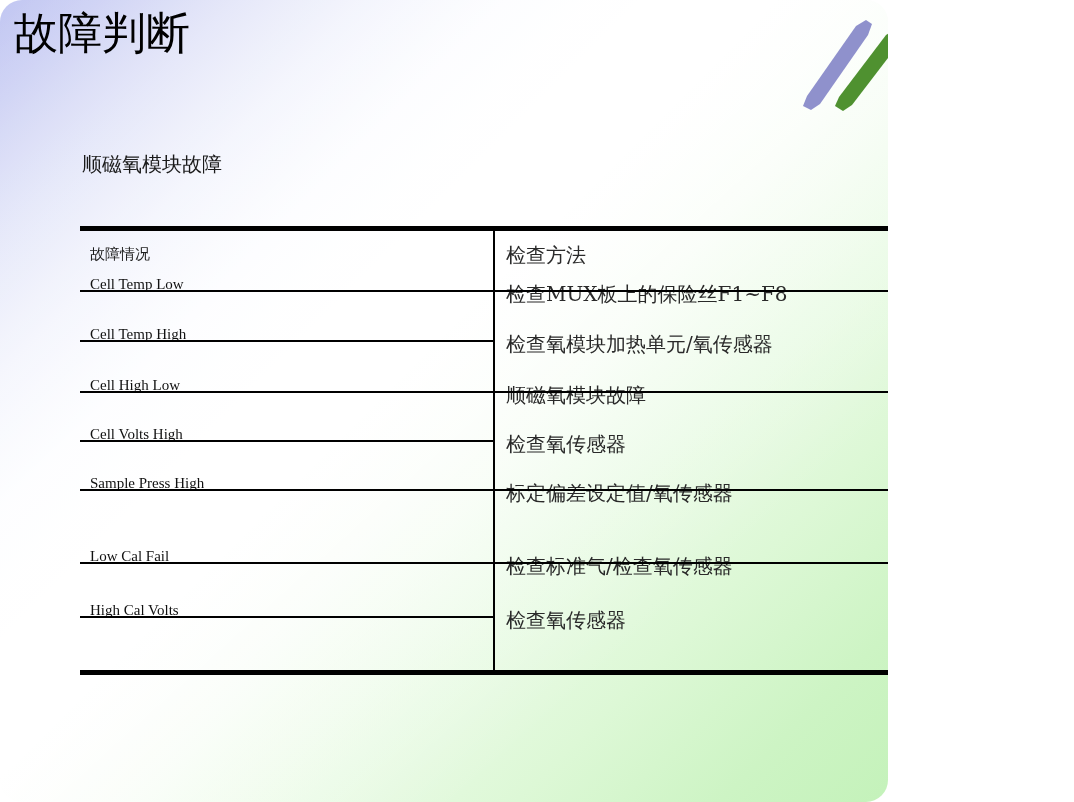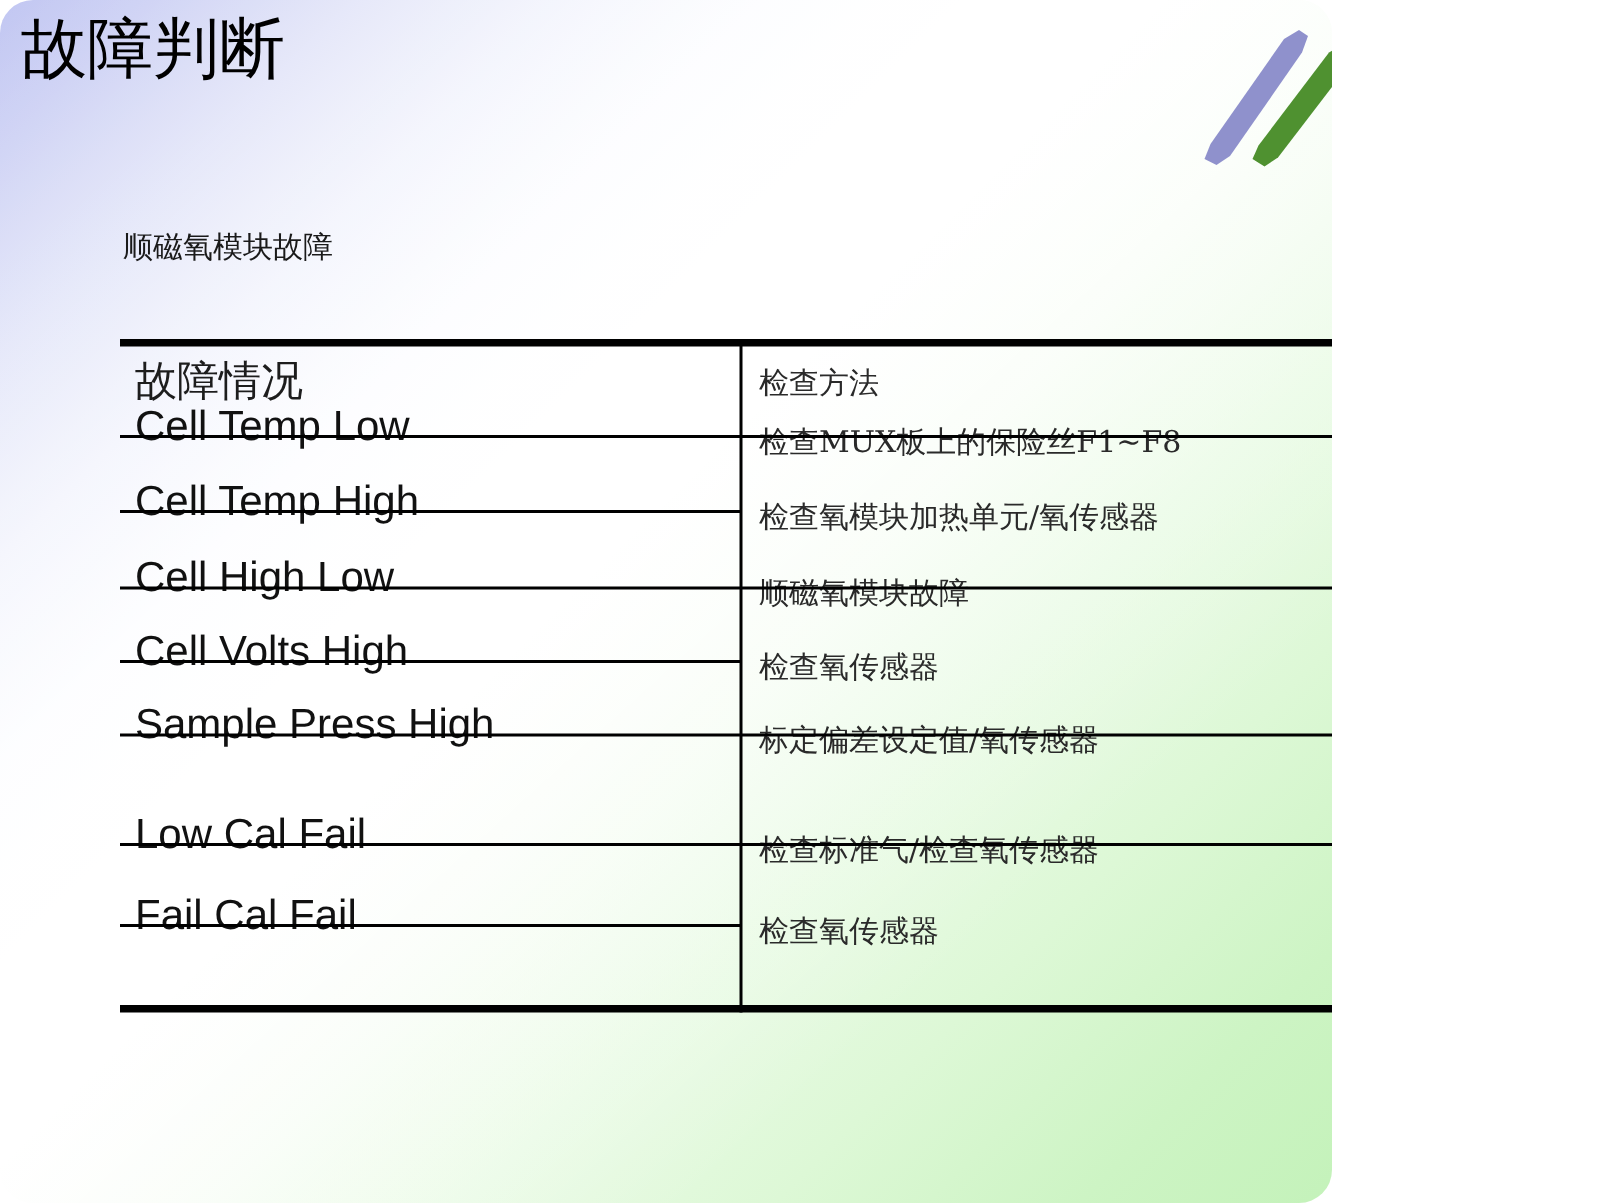--- a/index.html
+++ b/index.html
@@ -108,22 +108,22 @@
   table.fault-table col.c-right { width: 502px; }
 
   table.fault-table td {
     vertical-align: top;
     padding: 0;
     border: 0;
   }
 
   
   .cell-left {
-    font-family: Liberation Sans, sans-serif;
-    font-size: 28px;
+    font-family: Liberation Serif, serif;
+    font-size: 15px;
     line-height: 28px;
     color: #111111;
     padding: 0 0 0 10px;
     white-space: nowrap;
   }
   .cell-left.header-cell {
     color: #1d1d1d;
     padding-top: 14px;
   }
   .cell-right {
@@ -244,21 +244,21 @@
           <td>
             <div class="cell-left">Low Cal Fail</div>
           </td>
           <td>
             <div class="cell-right">检查标准气/检查氧传感器</div>
           </td>
         </tr>
 
         <tr style="height:55px">
           <td>
-            <div class="cell-left">Fail Cal Fail</div>
+            <div class="cell-left">High Cal Volts</div>
           </td>
           <td>
             <div class="cell-right">检查氧传感器</div>
           </td>
         </tr>
       </tbody>
     </table>
   </div>
 
   <div class="rule thick" style="left:80px;  top:226px; width:916px;"></div>

